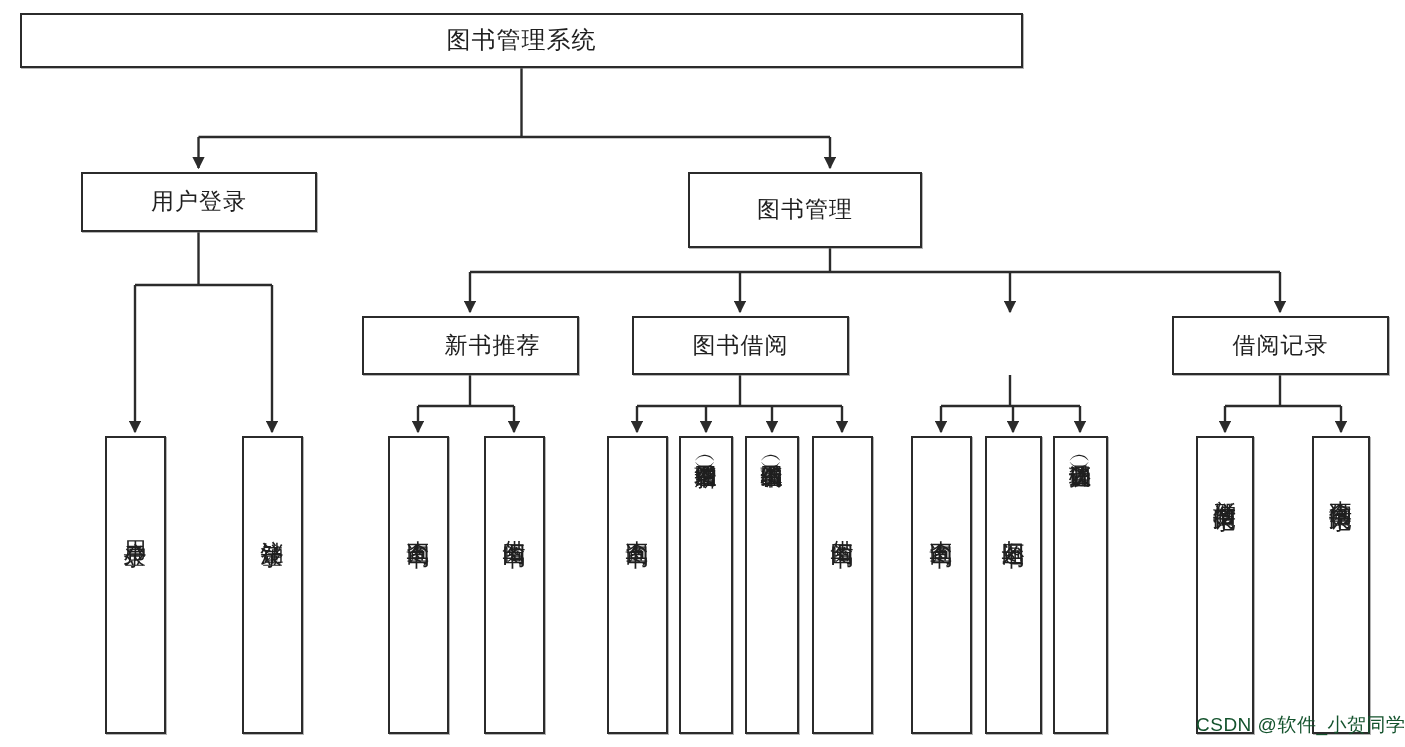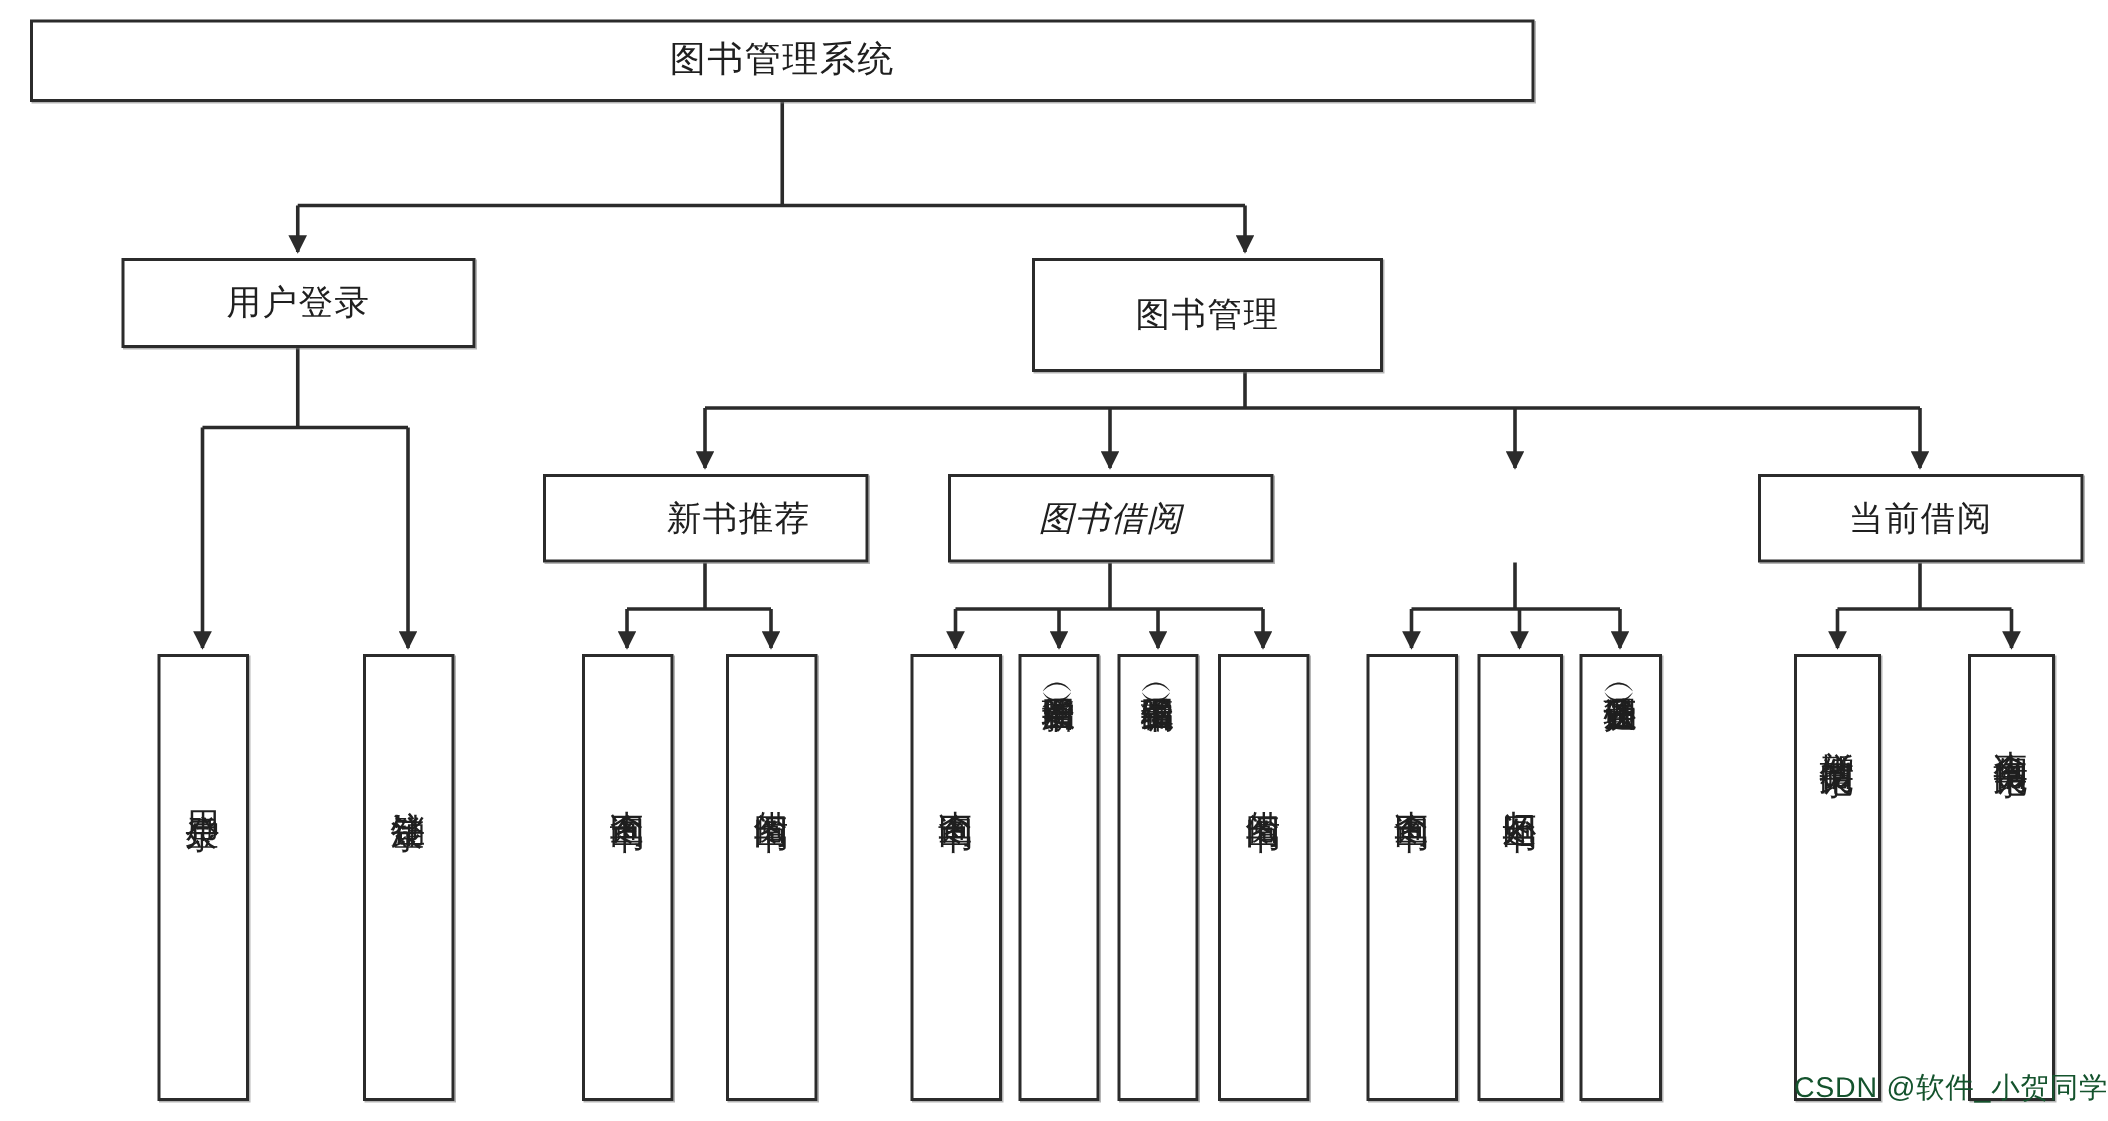--- a/index.html
+++ b/index.html
@@ -141,25 +141,25 @@
   <div class="node horiz" style="left:81px; top:172px; width:236px; height:60px;">
     <span class="label">用户登录</span>
   </div>
   <div class="node horiz" style="left:688px; top:172px; width:234px; height:76px;">
     <span class="label">图书管理</span>
   </div>
 
   <div class="node horiz" style="left:362px; top:316px; width:217px; height:59px;padding-left:44px;">
     <span class="label">新书推荐</span>
   </div>
-  <div class="node horiz" style="left:632px; top:316px; width:217px; height:59px;font-style:italic;">
+  <div class="node horiz" style="left:632px; top:316px; width:217px; height:59px;">
     <span class="label">图书借阅</span>
   </div>
   <div class="node horiz" style="left:1172px; top:316px; width:217px; height:59px;">
-    <span class="label">当前借阅</span>
+    <span class="label">借阅记录</span>
   </div>
 
   <div class="node vert" style="left:105px; top:436px; width:61px; height:298px; padding-top:84px;">
     <span class="label">用户登录</span>
   </div>
   <div class="node vert" style="left:242px; top:436px; width:61px; height:298px; padding-top:84px;">
     <span class="label">注销登录</span>
   </div>
 
   <div class="node vert" style="left:388px; top:436px; width:61px; height:298px; padding-top:84px;">

